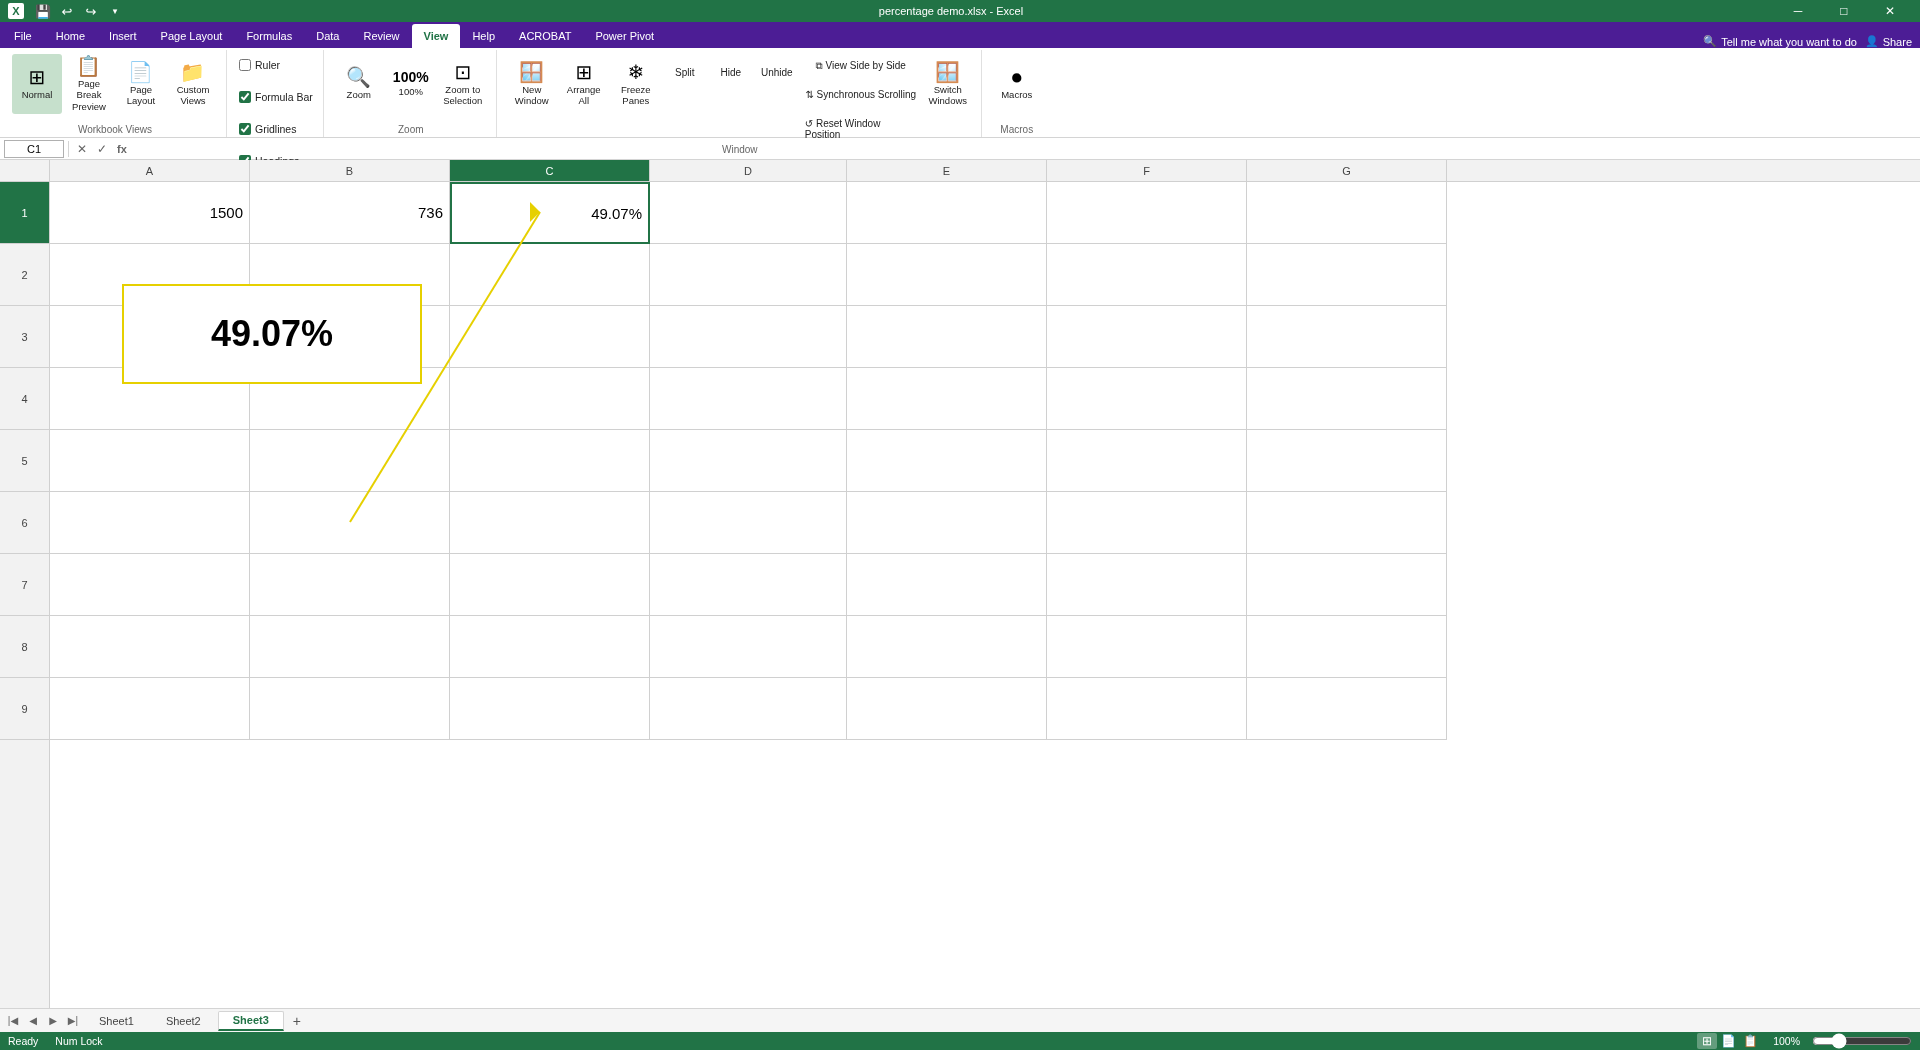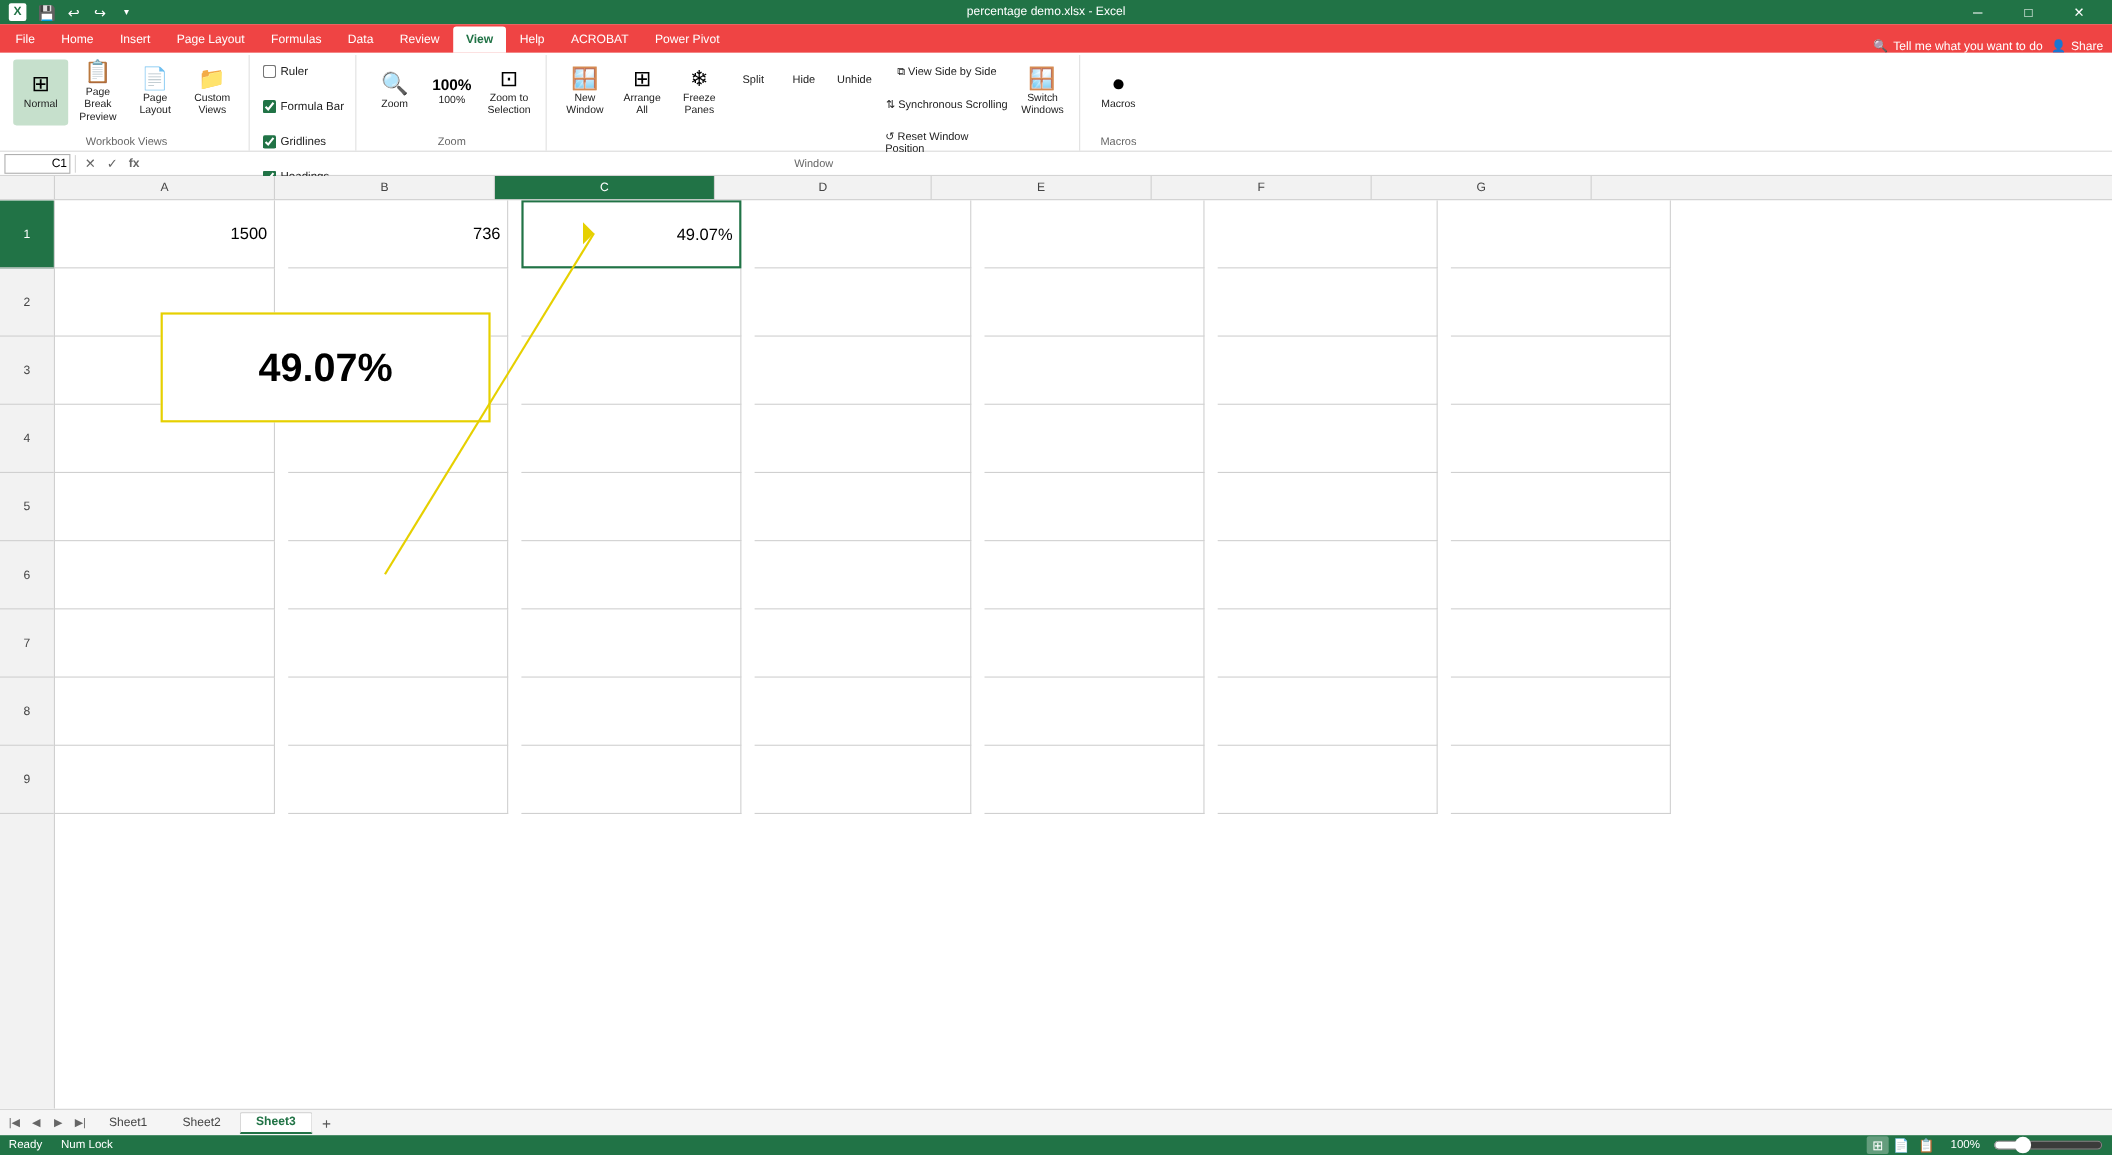--- a/index.html
+++ b/index.html
@@ -20,21 +20,21 @@
     .title-bar-right { display: flex; align-items: center; gap: 2px; }
     .title-btn { width: 44px; height: 22px; display: flex; align-items: center; justify-content: center; cursor: pointer; font-size: 12px; color: #fff; }
 
     
     .qat { display: flex; align-items: center; gap: 2px; }
     .qat-btn { width: 22px; height: 22px; display: flex; align-items: center; justify-content: center; cursor: pointer; border-radius: 2px; color: #fff; font-size: 13px; }
 
     
     .ribbon-tabs {
       height: 26px;
-      background: #ef4444;
+      background: #4c1d95;
       display: flex;
       align-items: flex-end;
       padding-left: 2px;
     }
     .ribbon-tab {
       height: 24px;
       padding: 0 12px;
       display: flex;
       align-items: center;
       font-size: 11px;
@@ -131,21 +131,21 @@
       display: flex;
       align-items: center;
       padding: 0 4px;
       gap: 4px;
     }
     .cell-ref-box {
       width: 60px;
       height: 18px;
       border: 1px solid #b0b0b0;
       font-size: 11px;
-      text-align: right;
+      text-align: center;
       padding: 0 2px;
       outline: none;
     }
     .formula-bar-divider { width: 1px; height: 16px; background: #d4d4d4; }
     .formula-icons { display: flex; align-items: center; gap: 2px; }
     .formula-icon-btn { width: 18px; height: 18px; display: flex; align-items: center; justify-content: center; cursor: pointer; font-size: 12px; color: #666; }
     .formula-input {
       flex: 1;
       height: 18px;
       border: none;
@@ -213,21 +213,20 @@
     .row-header.selected { background: #217346; color: #fff; }
 
     .grid-cells {
       flex: 1;
       overflow: hidden;
       position: relative;
     }
     .grid-row {
       display: flex;
       height: 62px;
-      gap: 12px;
     }
     .cell {
       border-right: 1px solid #d0d0d0;
       border-bottom: 1px solid #d0d0d0;
       display: flex;
       align-items: center;
       justify-content: flex-end;
       padding-right: 6px;
       font-size: 13px;
       color: #000;

